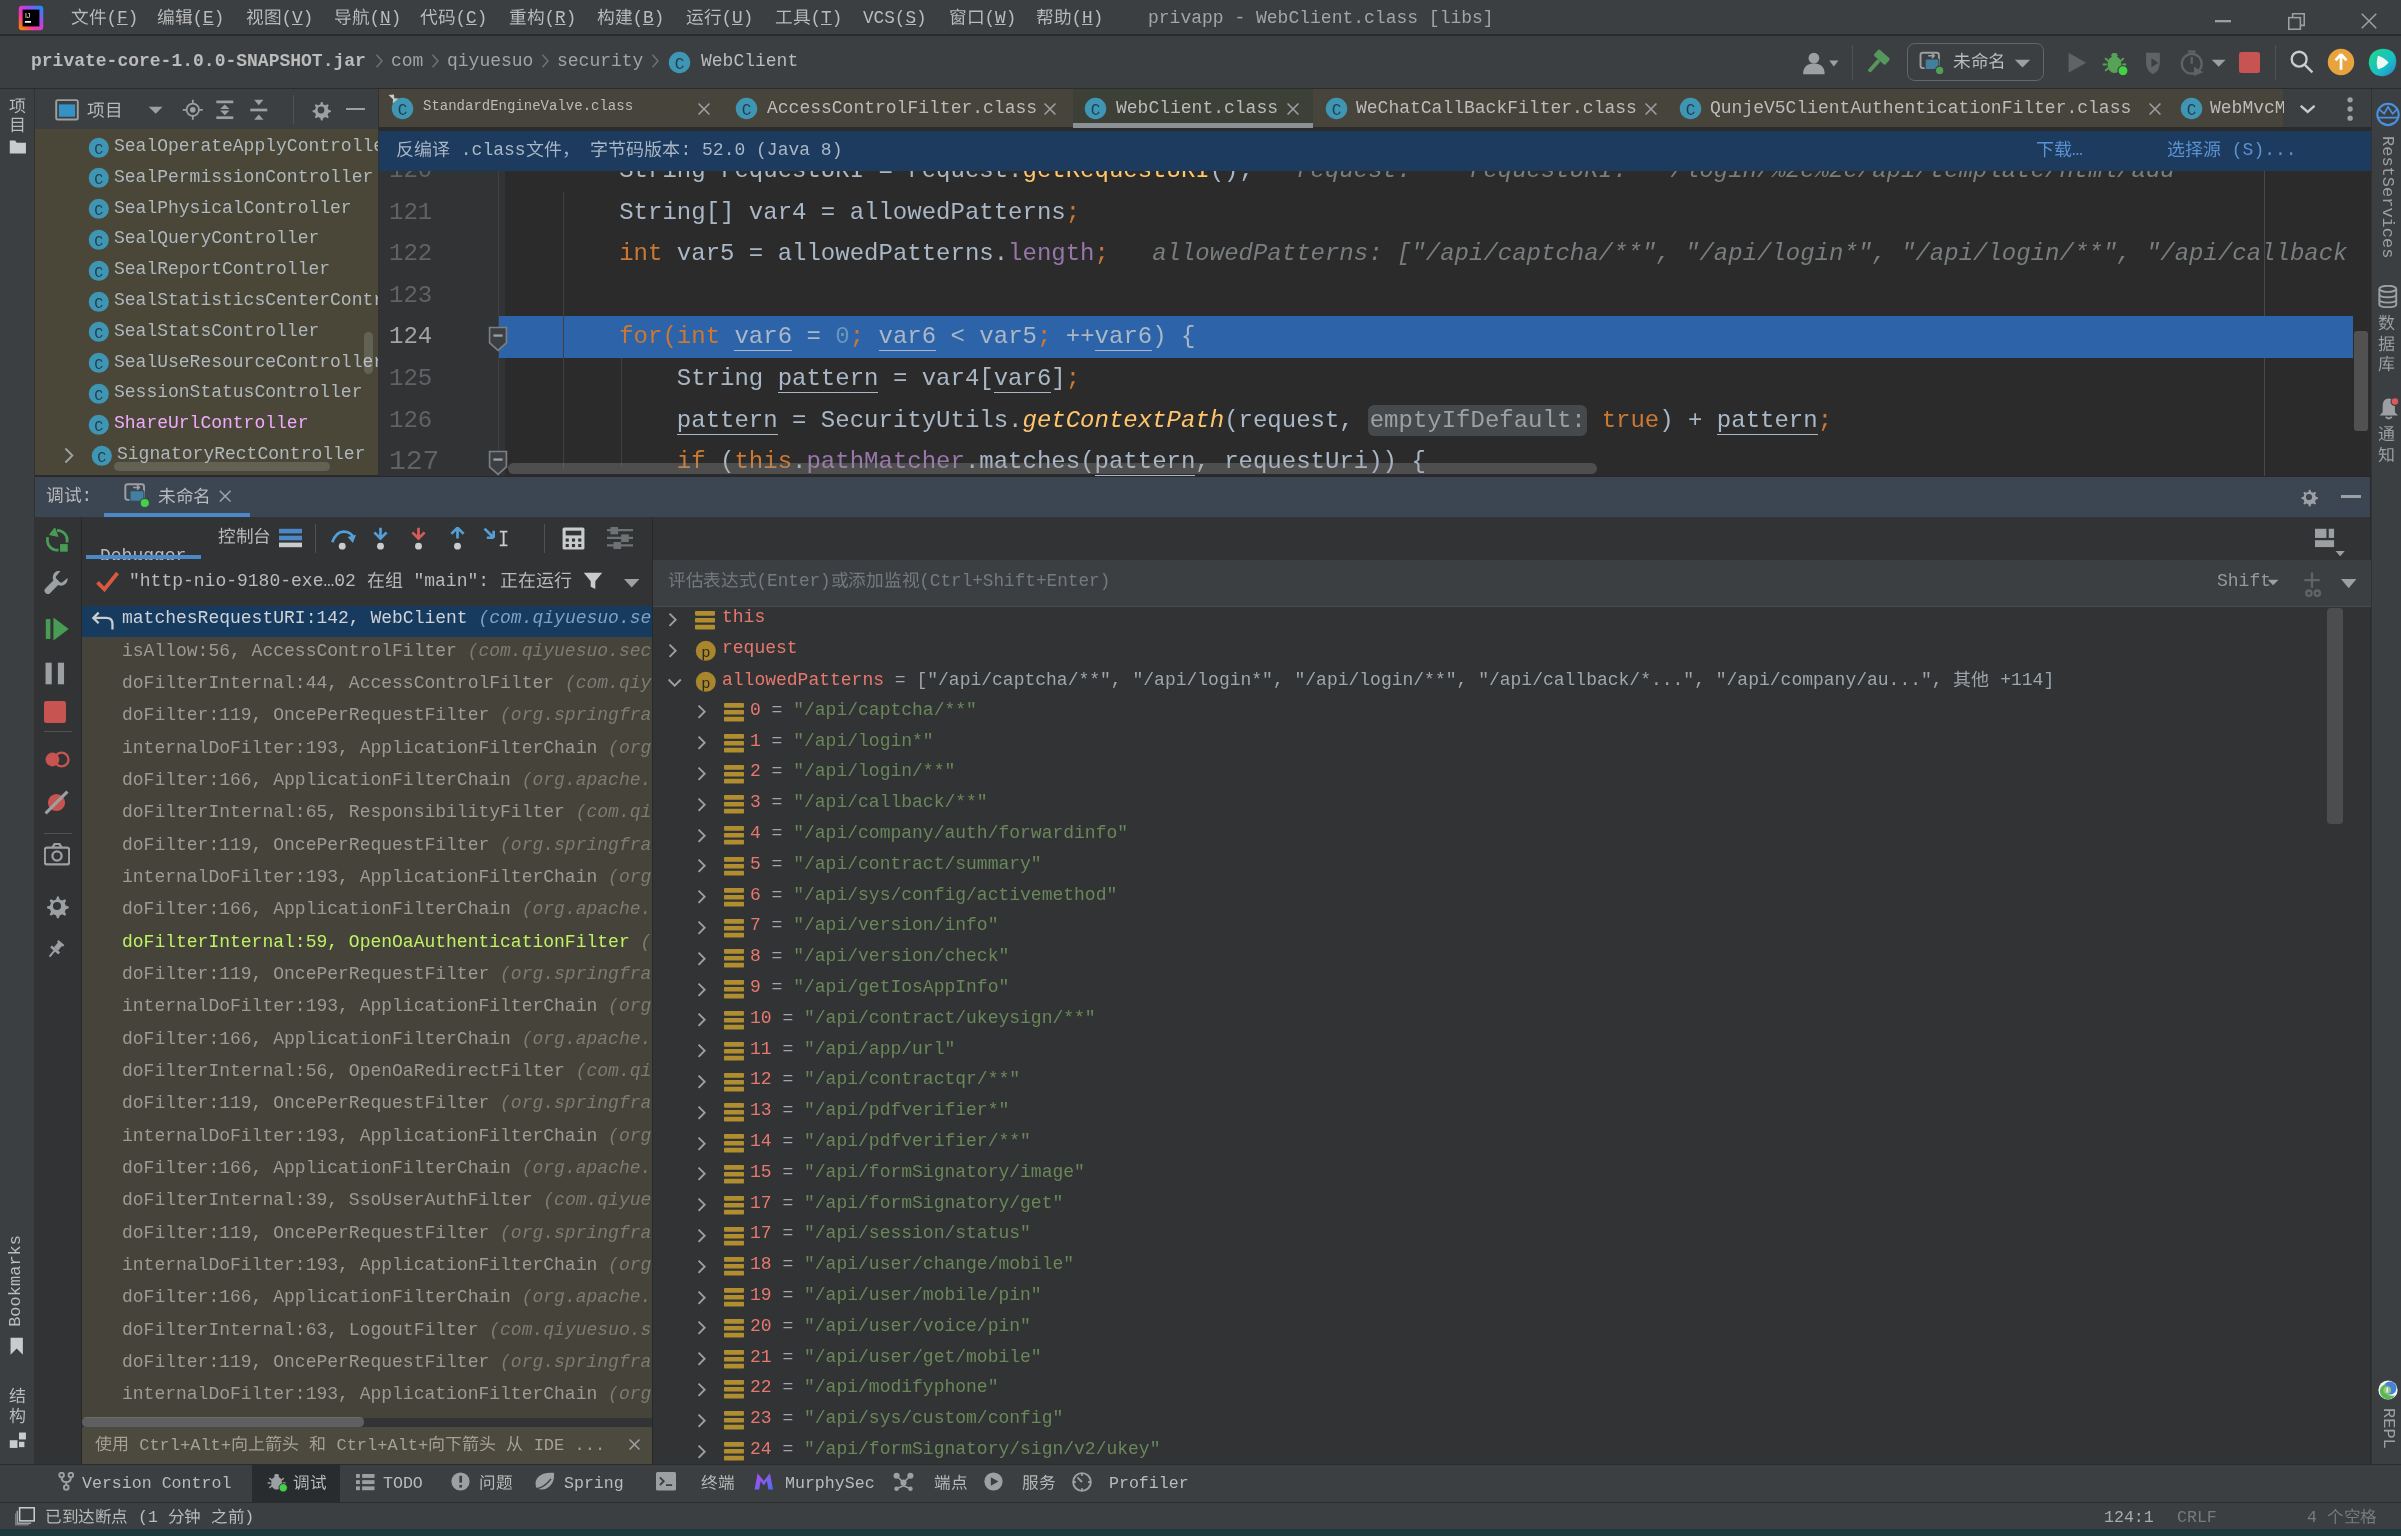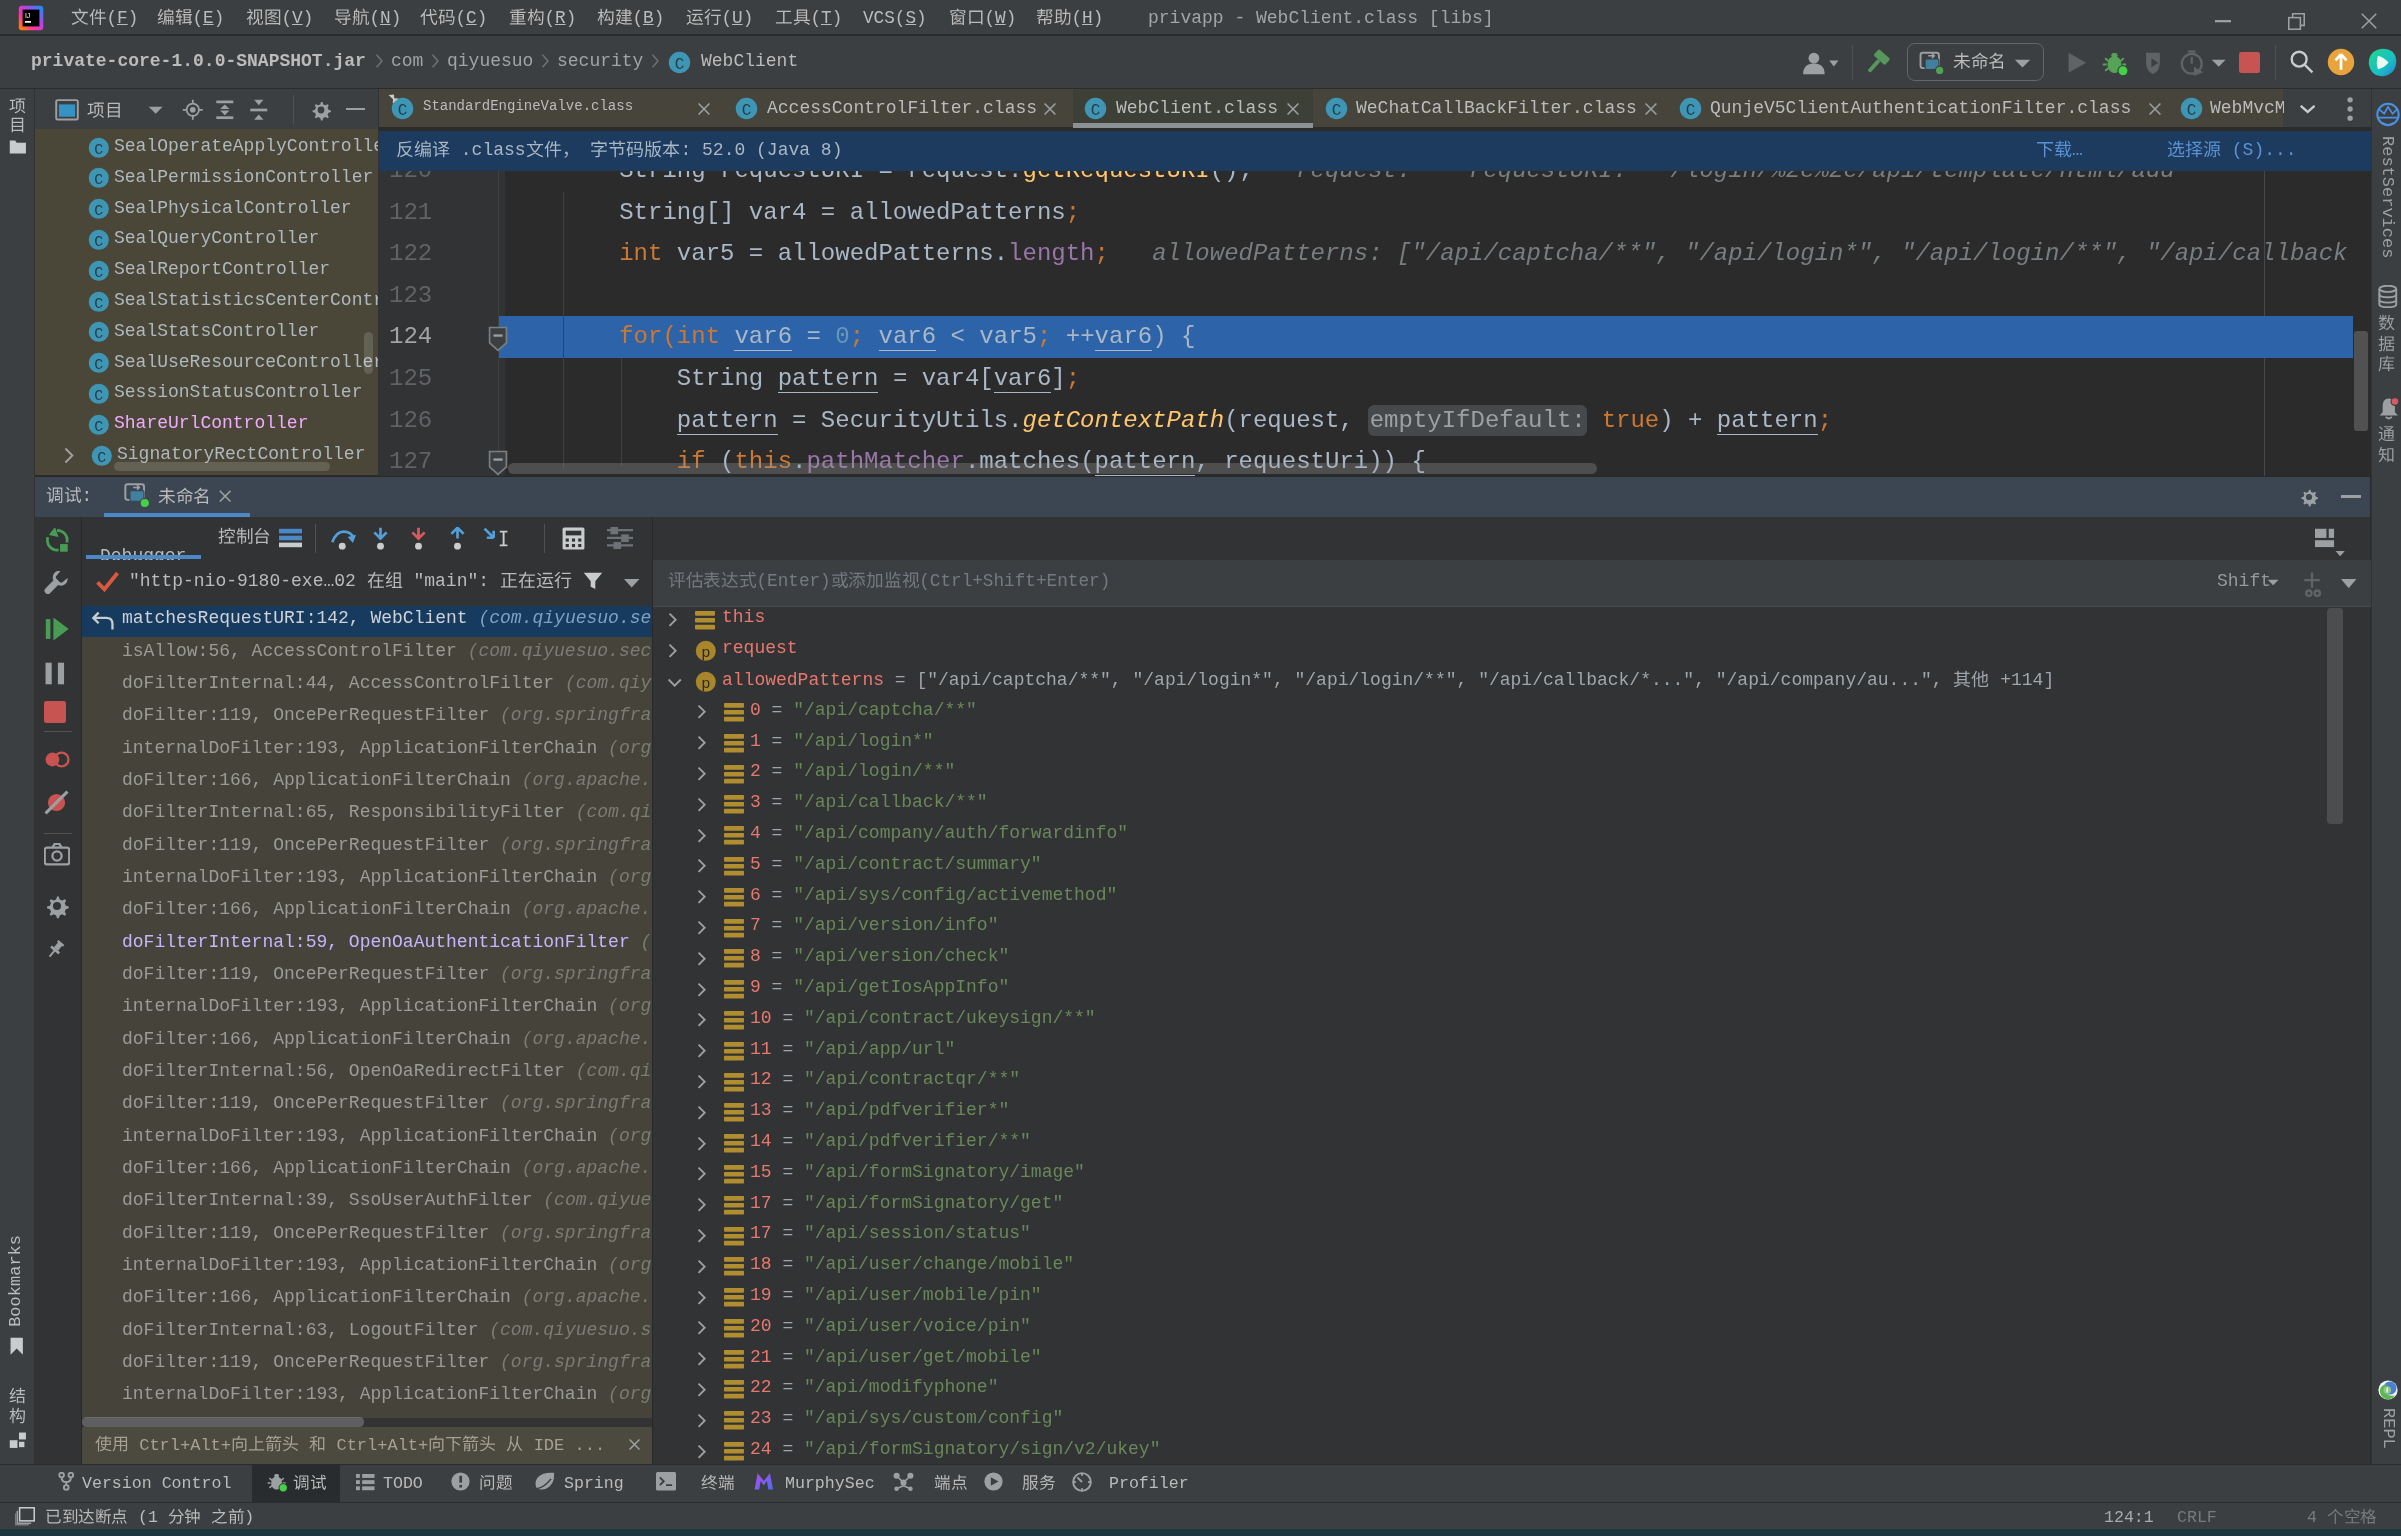--- a/index.html
+++ b/index.html
@@ -514,21 +514,21 @@
 <div class="a row" style="left:504px;top:233px;height:42px;line-height:42px;font-size:24px"><span style="color:#a9b7c6;">        </span><span style="color:#cc7832;">int</span><span style="color:#a9b7c6;"> var5 = allowedPatterns.</span><span style="color:#9876aa;">length</span><span style="color:#cc7832;">;</span><span style="color:#787d80;font-style:italic;">   allowedPatterns: ["/api/captcha/**", "/api/login*", "/api/login/**", "/api/callback</span></div>
 <div class="a row" style="left:389px;top:275px;width:42px;height:42px;line-height:42px;font-size:24px;color:#606366;text-align:right">123</div>
 <div class="a row" style="left:504px;top:275px;height:42px;line-height:42px;font-size:24px"></div>
 <div class="a" style="left:499px;top:316px;width:1854px;height:42px;background:#2d64a9"></div>
 <div class="a row" style="left:389px;top:316px;width:42px;height:42px;line-height:42px;font-size:24px;color:#a4a3a3;text-align:right">124</div>
 <div class="a row" style="left:504px;top:316px;height:42px;line-height:42px;font-size:24px"><span style="color:#fff;">        </span><span style="color:#cc7832;">for</span><span style="color:#cc7832;">(</span><span style="color:#cc7832;">int</span><span style="color:#a9b7c6;"> </span><span style="color:#a9b7c6;border-bottom:1.5px solid #a9b7c6;">var6</span><span style="color:#a9b7c6;"> = </span><span style="color:#6897bb;">0</span><span style="color:#cc7832;">;</span><span style="color:#a9b7c6;"> </span><span style="color:#a9b7c6;border-bottom:1.5px solid #a9b7c6;">var6</span><span style="color:#a9b7c6;"> &lt; var5</span><span style="color:#cc7832;">;</span><span style="color:#a9b7c6;"> ++</span><span style="color:#a9b7c6;border-bottom:1.5px solid #a9b7c6;">var6</span><span style="color:#a9b7c6;">) {</span></div>
 <div class="a row" style="left:389px;top:358px;width:42px;height:42px;line-height:42px;font-size:24px;color:#606366;text-align:left">125</div>
 <div class="a row" style="left:504px;top:358px;height:42px;line-height:42px;font-size:24px"><span style="color:#a9b7c6;">            String </span><span style="color:#a9b7c6;border-bottom:1.5px solid #a9b7c6;">pattern</span><span style="color:#a9b7c6;"> = var4[</span><span style="color:#a9b7c6;border-bottom:1.5px solid #a9b7c6;">var6</span><span style="color:#a9b7c6;">]</span><span style="color:#cc7832;">;</span></div>
 <div class="a row" style="left:389px;top:400px;width:42px;height:42px;line-height:42px;font-size:24px;color:#606366;text-align:right">126</div>
 <div class="a row" style="left:504px;top:400px;height:42px;line-height:42px;font-size:24px"><span style="color:#a9b7c6;">            </span><span style="color:#a9b7c6;border-bottom:1.5px solid #a9b7c6;">pattern</span><span style="color:#a9b7c6;"> = SecurityUtils.</span><span style="color:#ffc66d;font-style:italic;">getContextPath</span><span style="color:#a9b7c6;">(request, </span><span style="background:#45494b;border-radius:6.2px;color:#9da0a3;padding:2.3px 1.5px">emptyIfDefault:</span><span style="color:#a9b7c6;"> </span><span style="color:#cc7832;">true</span><span style="color:#a9b7c6;">) + </span><span style="color:#a9b7c6;border-bottom:1.5px solid #a9b7c6;">pattern</span><span style="color:#cc7832;">;</span></div>
-<div class="a row" style="left:389px;top:441px;width:42px;height:42px;line-height:42px;font-size:24px;color:#606366;text-align:right">127</div>
+<div class="a row" style="left:389px;top:441px;width:42px;height:42px;line-height:42px;font-size:28px;color:#606366;text-align:right">127</div>
 <div class="a row" style="left:504px;top:441px;height:42px;line-height:42px;font-size:24px"><span style="color:#a9b7c6;">            </span><span style="color:#cc7832;">if</span><span style="color:#a9b7c6;"> (</span><span style="color:#cc7832;">this</span><span style="color:#a9b7c6;">.</span><span style="color:#9876aa;">pathMatcher</span><span style="color:#a9b7c6;">.matches(</span><span style="color:#a9b7c6;border-bottom:1.5px solid #a9b7c6;">pattern</span><span style="color:#a9b7c6;">, requestUri)) {</span></div>
 <div class="a" style="left:563px;top:192px;width:0.8px;height:277px;background:#404040"></div>
 <div class="a" style="left:621px;top:358px;width:0.8px;height:108px;background:#404040"></div>
 <div class="a" style="left:498px;top:169px;width:0.8px;height:307px;background:#404040"></div>
 <svg class="a ic" style="left:488px;top:326px" width="20" height="26" viewBox="0 0 26 34">
 <path d="M2 2 L24 2 L24 22 L13 32 L2 22 Z" fill="#3c3f41" stroke="#7c7f82" stroke-width="2.2"></path>
 <rect x="7" y="11" width="12" height="3" fill="#9da0a3"></rect>
   </svg>
 <svg class="a ic" style="left:488px;top:450px" width="20" height="26" viewBox="0 0 26 34">
 <path d="M2 2 L24 2 L24 22 L13 32 L2 22 Z" fill="#3c3f41" stroke="#7c7f82" stroke-width="2.2"></path>
@@ -723,21 +723,21 @@
 <div class="a row" style="left:40px;top:2.3px;font-size:18px"><span style="color:#cfd2d6">matchesRequestURI:142, WebClient </span><span style="color:#7da1c0;font-style:italic">(com.qiyuesuo.se</span></div>
 <div class="a row" style="left:40px;top:35px;font-size:18px"><span style="color:#9b9b96">isAllow:56, AccessControlFilter </span><span style="color:#7c7c74;font-style:italic">(com.qiyuesuo.sec</span></div>
 <div class="a row" style="left:40px;top:67px;font-size:18px"><span style="color:#9b9b96">doFilterInternal:44, AccessControlFilter </span><span style="color:#7c7c74;font-style:italic">(com.qiy</span></div>
 <div class="a row" style="left:40px;top:99px;font-size:18px"><span style="color:#9b9b96">doFilter:119, OncePerRequestFilter </span><span style="color:#7c7c74;font-style:italic">(org.springfra</span></div>
 <div class="a row" style="left:40px;top:132px;font-size:18px"><span style="color:#9b9b96">internalDoFilter:193, ApplicationFilterChain </span><span style="color:#7c7c74;font-style:italic">(org</span></div>
 <div class="a row" style="left:40px;top:164px;font-size:18px"><span style="color:#9b9b96">doFilter:166, ApplicationFilterChain </span><span style="color:#7c7c74;font-style:italic">(org.apache.</span></div>
 <div class="a row" style="left:40px;top:196px;font-size:18px"><span style="color:#9b9b96">doFilterInternal:65, ResponsibilityFilter </span><span style="color:#7c7c74;font-style:italic">(com.qi</span></div>
 <div class="a row" style="left:40px;top:229px;font-size:18px"><span style="color:#9b9b96">doFilter:119, OncePerRequestFilter </span><span style="color:#7c7c74;font-style:italic">(org.springfra</span></div>
 <div class="a row" style="left:40px;top:261px;font-size:18px"><span style="color:#9b9b96">internalDoFilter:193, ApplicationFilterChain </span><span style="color:#7c7c74;font-style:italic">(org</span></div>
 <div class="a row" style="left:40px;top:293px;font-size:18px"><span style="color:#9b9b96">doFilter:166, ApplicationFilterChain </span><span style="color:#7c7c74;font-style:italic">(org.apache.</span></div>
-<div class="a row" style="left:40px;top:326px;font-size:18px"><span style="color:#c4b5fd">doFilterInternal:59, OpenOaAuthenticationFilter </span><span style="color:#7c7c74;font-style:italic">(</span></div>
+<div class="a row" style="left:40px;top:326px;font-size:18px"><span style="color:#bef264">doFilterInternal:59, OpenOaAuthenticationFilter </span><span style="color:#7c7c74;font-style:italic">(</span></div>
 <div class="a row" style="left:40px;top:358px;font-size:18px"><span style="color:#9b9b96">doFilter:119, OncePerRequestFilter </span><span style="color:#7c7c74;font-style:italic">(org.springfra</span></div>
 <div class="a row" style="left:40px;top:390px;font-size:18px"><span style="color:#9b9b96">internalDoFilter:193, ApplicationFilterChain </span><span style="color:#7c7c74;font-style:italic">(org</span></div>
 <div class="a row" style="left:40px;top:423px;font-size:18px"><span style="color:#9b9b96">doFilter:166, ApplicationFilterChain </span><span style="color:#7c7c74;font-style:italic">(org.apache.</span></div>
 <div class="a row" style="left:40px;top:455px;font-size:18px"><span style="color:#9b9b96">doFilterInternal:56, OpenOaRedirectFilter </span><span style="color:#7c7c74;font-style:italic">(com.qi</span></div>
 <div class="a row" style="left:40px;top:487px;font-size:18px"><span style="color:#9b9b96">doFilter:119, OncePerRequestFilter </span><span style="color:#7c7c74;font-style:italic">(org.springfra</span></div>
 <div class="a row" style="left:40px;top:520px;font-size:18px"><span style="color:#9b9b96">internalDoFilter:193, ApplicationFilterChain </span><span style="color:#7c7c74;font-style:italic">(org</span></div>
 <div class="a row" style="left:40px;top:552px;font-size:18px"><span style="color:#9b9b96">doFilter:166, ApplicationFilterChain </span><span style="color:#7c7c74;font-style:italic">(org.apache.</span></div>
 <div class="a row" style="left:40px;top:584px;font-size:18px"><span style="color:#9b9b96">doFilterInternal:39, SsoUserAuthFilter </span><span style="color:#7c7c74;font-style:italic">(com.qiyue</span></div>
 <div class="a row" style="left:40px;top:617px;font-size:18px"><span style="color:#9b9b96">doFilter:119, OncePerRequestFilter </span><span style="color:#7c7c74;font-style:italic">(org.springfra</span></div>
 <div class="a row" style="left:40px;top:649px;font-size:18px"><span style="color:#9b9b96">internalDoFilter:193, ApplicationFilterChain </span><span style="color:#7c7c74;font-style:italic">(org</span></div>

